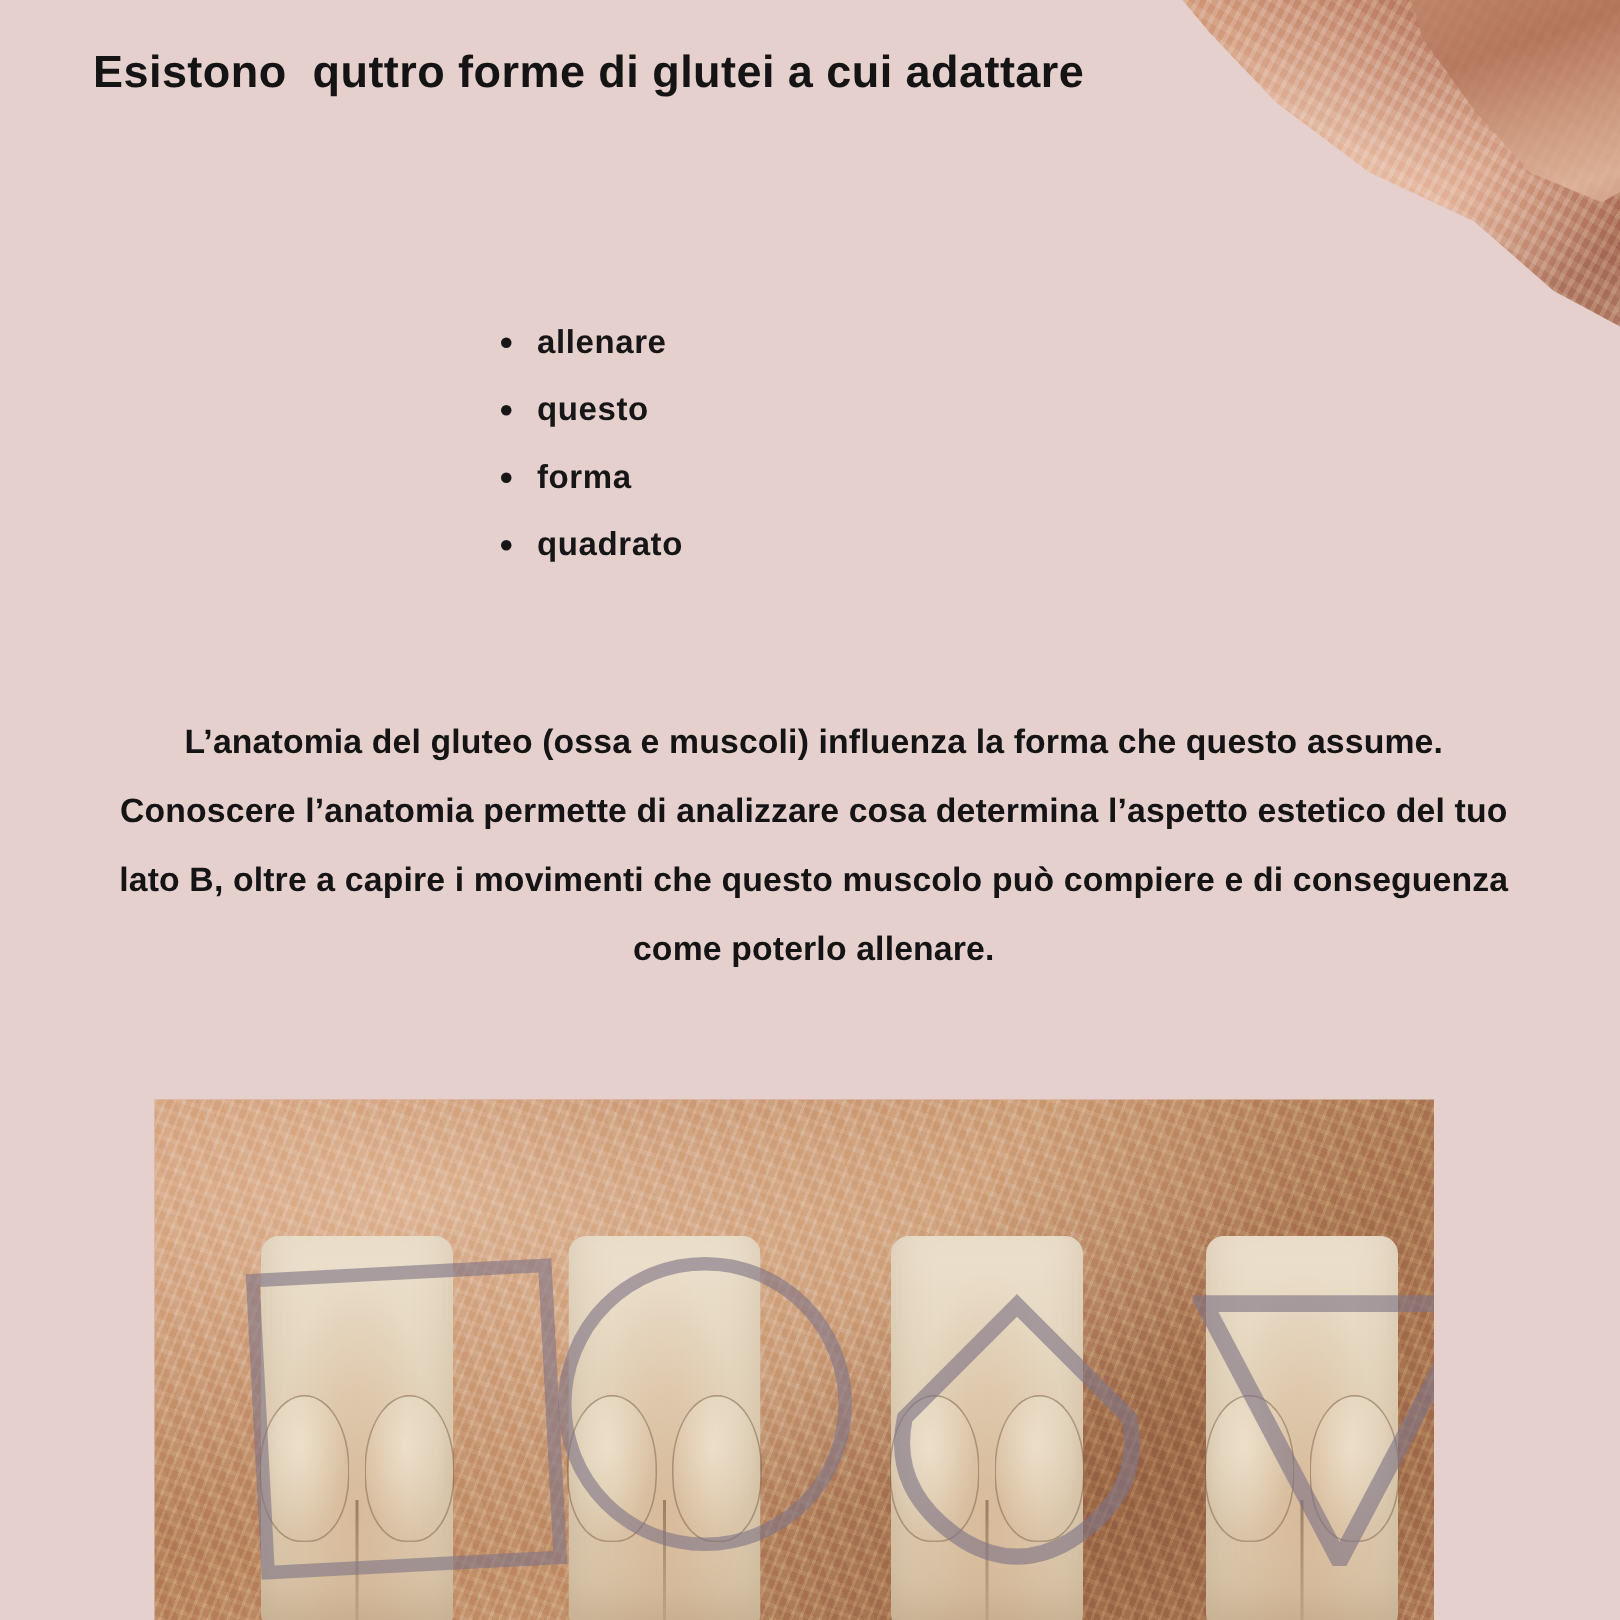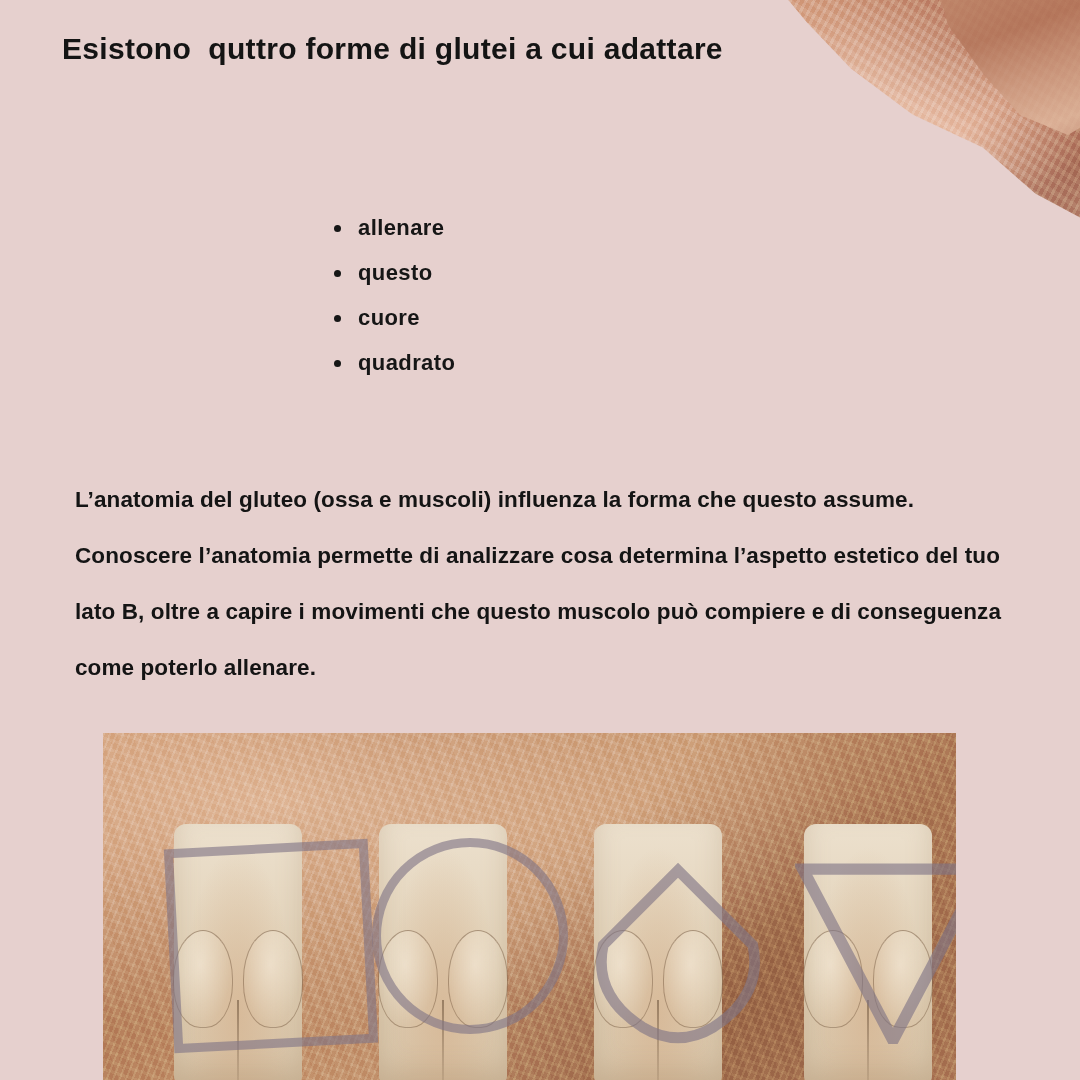--- a/index.html
+++ b/index.html
@@ -101,23 +101,24 @@
     background: #161616;
     border-radius: 50%;
   }
 
   
   .paragraph {
     position: absolute;
     left: 75px;
     top: 472px;
     width: 935px;
+    text-align: center;
     font-size: 22.5px;
     font-weight: bold;
-    line-height: 56px;
+    line-height: 46px;
     letter-spacing: 0.1px;
     color: #141414;
   }
 
   
   .photo {
     position: absolute;
     left: 103px;
     top: 733px;
     width: 853px;
@@ -230,21 +231,21 @@
   <li>
     <span class="bullet"></span>
     <span>allenare</span>
   </li>
   <li>
     <span class="bullet"></span>
     <span>questo</span>
   </li>
   <li>
     <span class="bullet"></span>
-    <span>cuore</span>
+    <span>forma</span>
   </li>
   <li>
     <span class="bullet"></span>
     <span>quadrato</span>
   </li>
 </ul>
 
 <div class="paragraph">L’anatomia del gluteo (ossa e muscoli) influenza la forma che questo assume. Conoscere l’anatomia permette di analizzare cosa determina l’aspetto estetico del tuo lato B, oltre a capire i movimenti che questo muscolo può compiere e di conseguenza come poterlo allenare.</div>
 
 <div class="photo">

